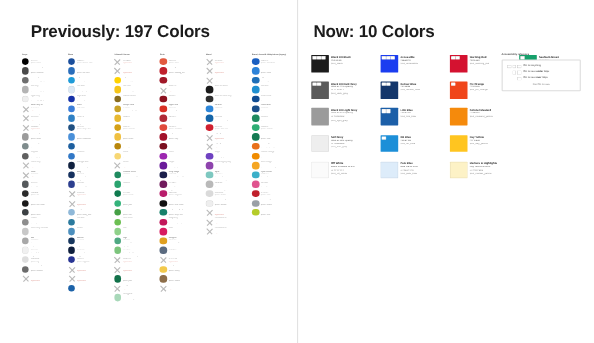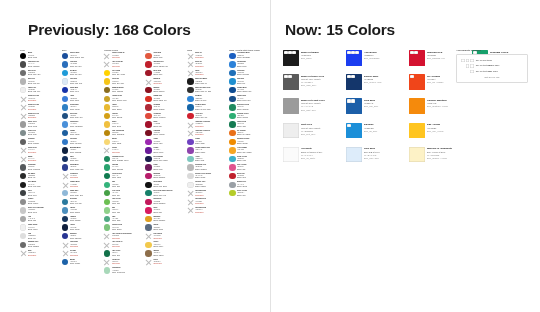--- a/index.html
+++ b/index.html
@@ -204,21 +204,21 @@
   }
 </style>
 </head>
 <body>
 
 <div class="canvas">
 
   <div class="divider"></div>
 
   <div class="panel panel-left">
-    <div class="panel-title">Previously: 168 Colors</div>
+    <div class="panel-title">Previously: 197 Colors</div>
     <div class="legacy-grid">
         <div class="legacy-col">
           <div class="legacy-col-head">Greys</div>
           <div class="legacy-row">
             <div class="legacy-dot" style="background: rgb(0, 0, 0);"></div>
             <div class="legacy-meta">
               <div class="ln nm">Black</div>
               <div class="ln hx">#000000</div>
               <div class="ln ">$color_black</div>
             </div>
@@ -1316,21 +1316,21 @@
               <div class="ln nm">Olive Accent</div>
               <div class="ln hx">#B5CC2A</div>
               <div class="ln ">$color_olive</div>
             </div>
           </div>
         </div>
       </div>
   </div>
 
   <div class="panel panel-right">
-    <div class="panel-title">Now: 15 Colors</div>
+    <div class="panel-title">Now: 10 Colors</div>
     <div class="new-grid">
         <div class="new-col">
           <div class="new-item">
             <div class="new-chip" style="background: rgb(28, 28, 28);">
               <div class="badges">
                 <div class="badge"></div>
                 <div class="badge"></div>
                 <div class="badge"></div>
               </div>
             </div>

